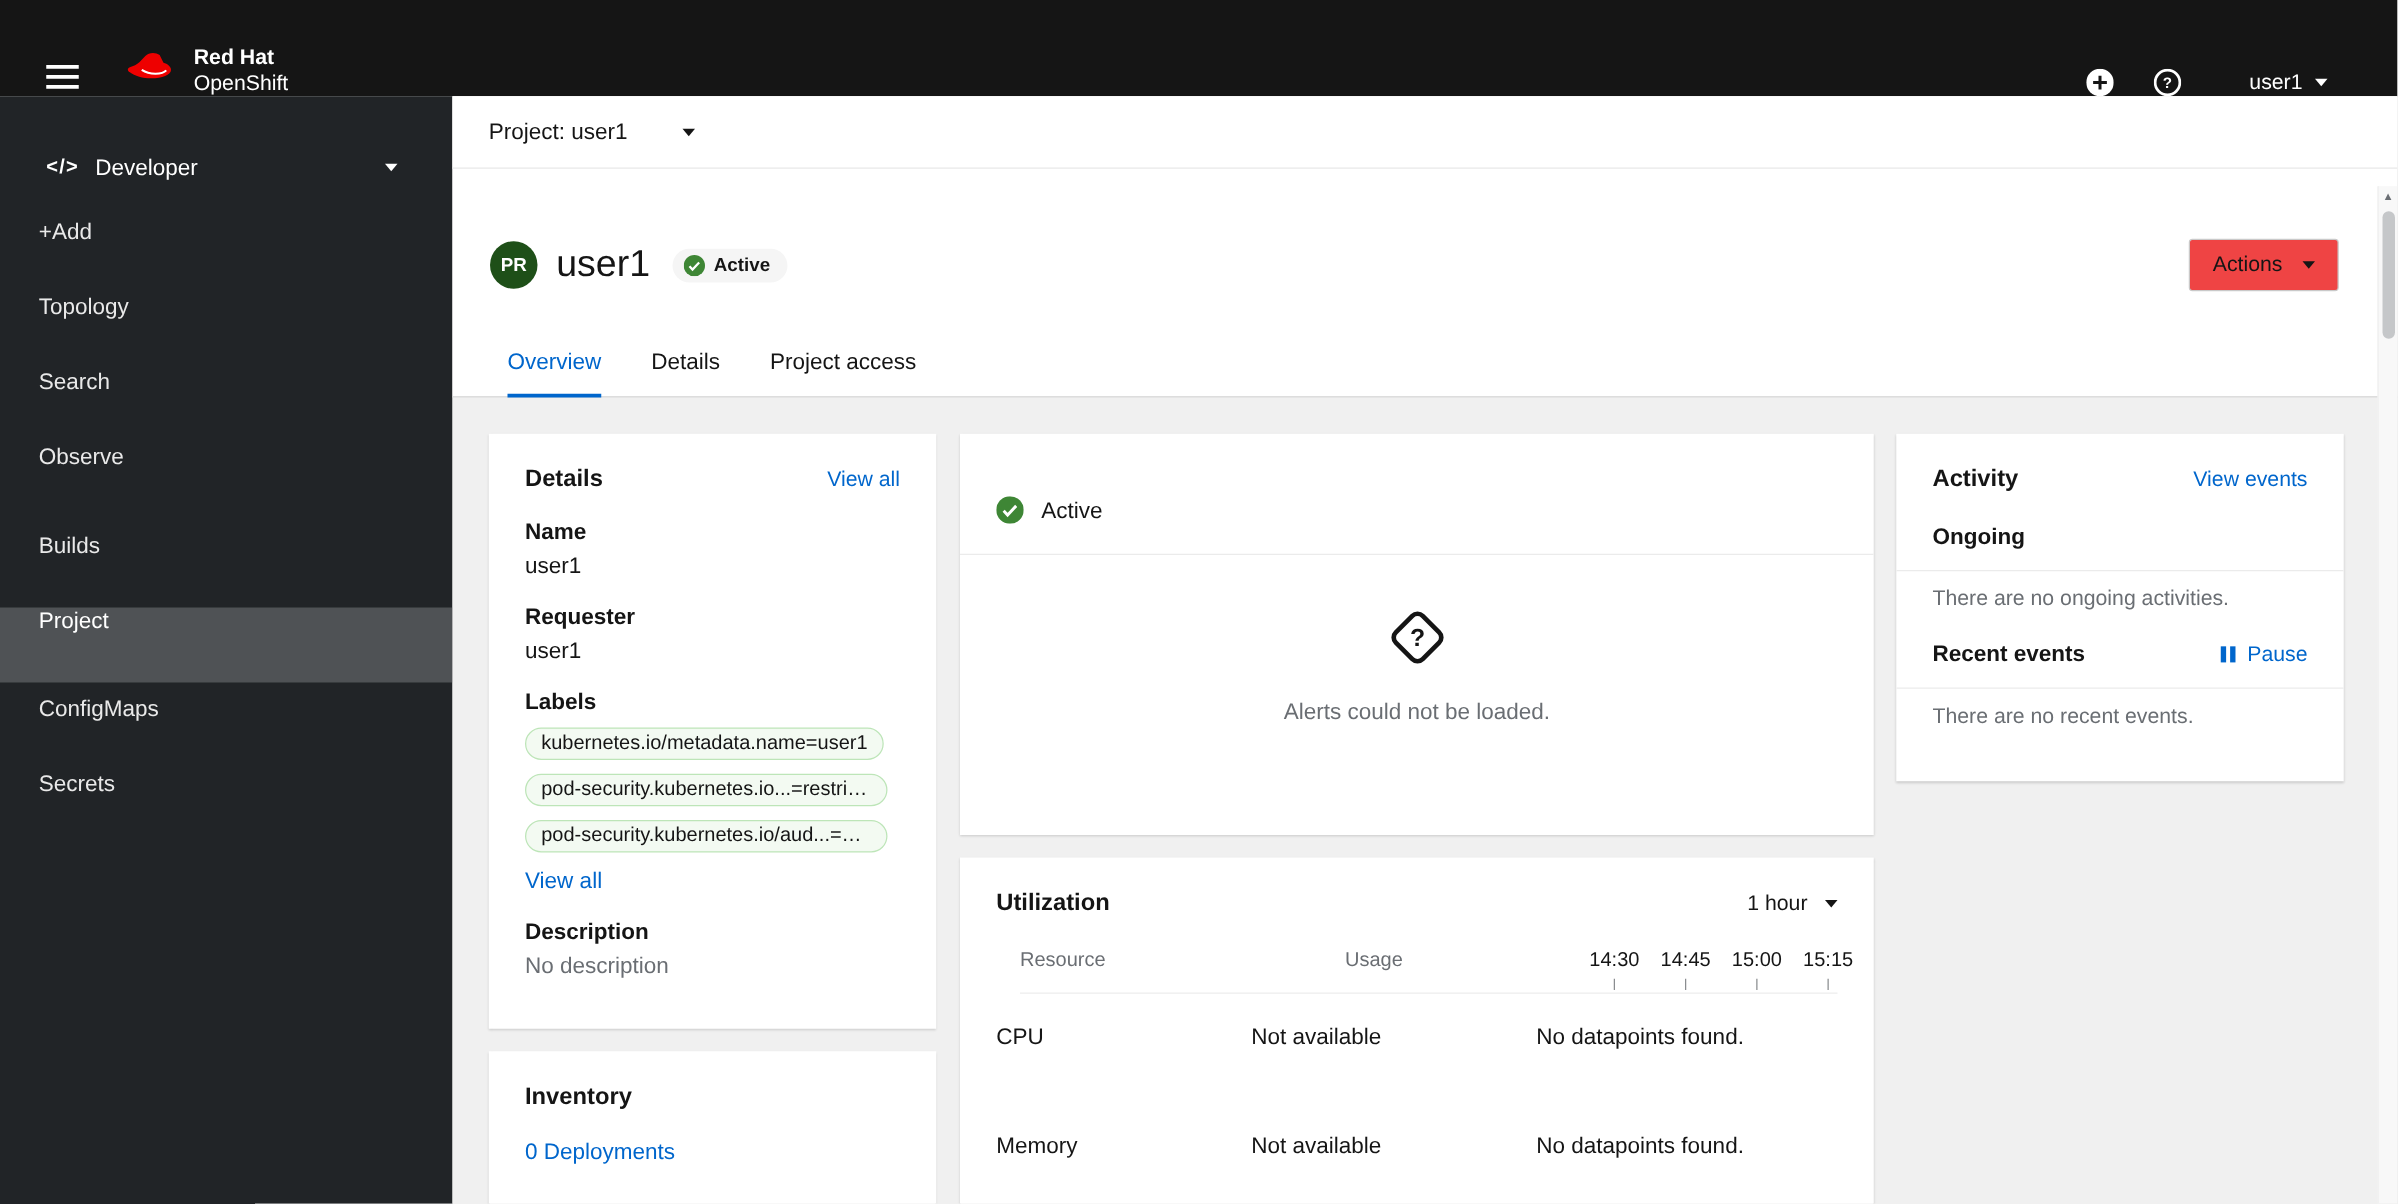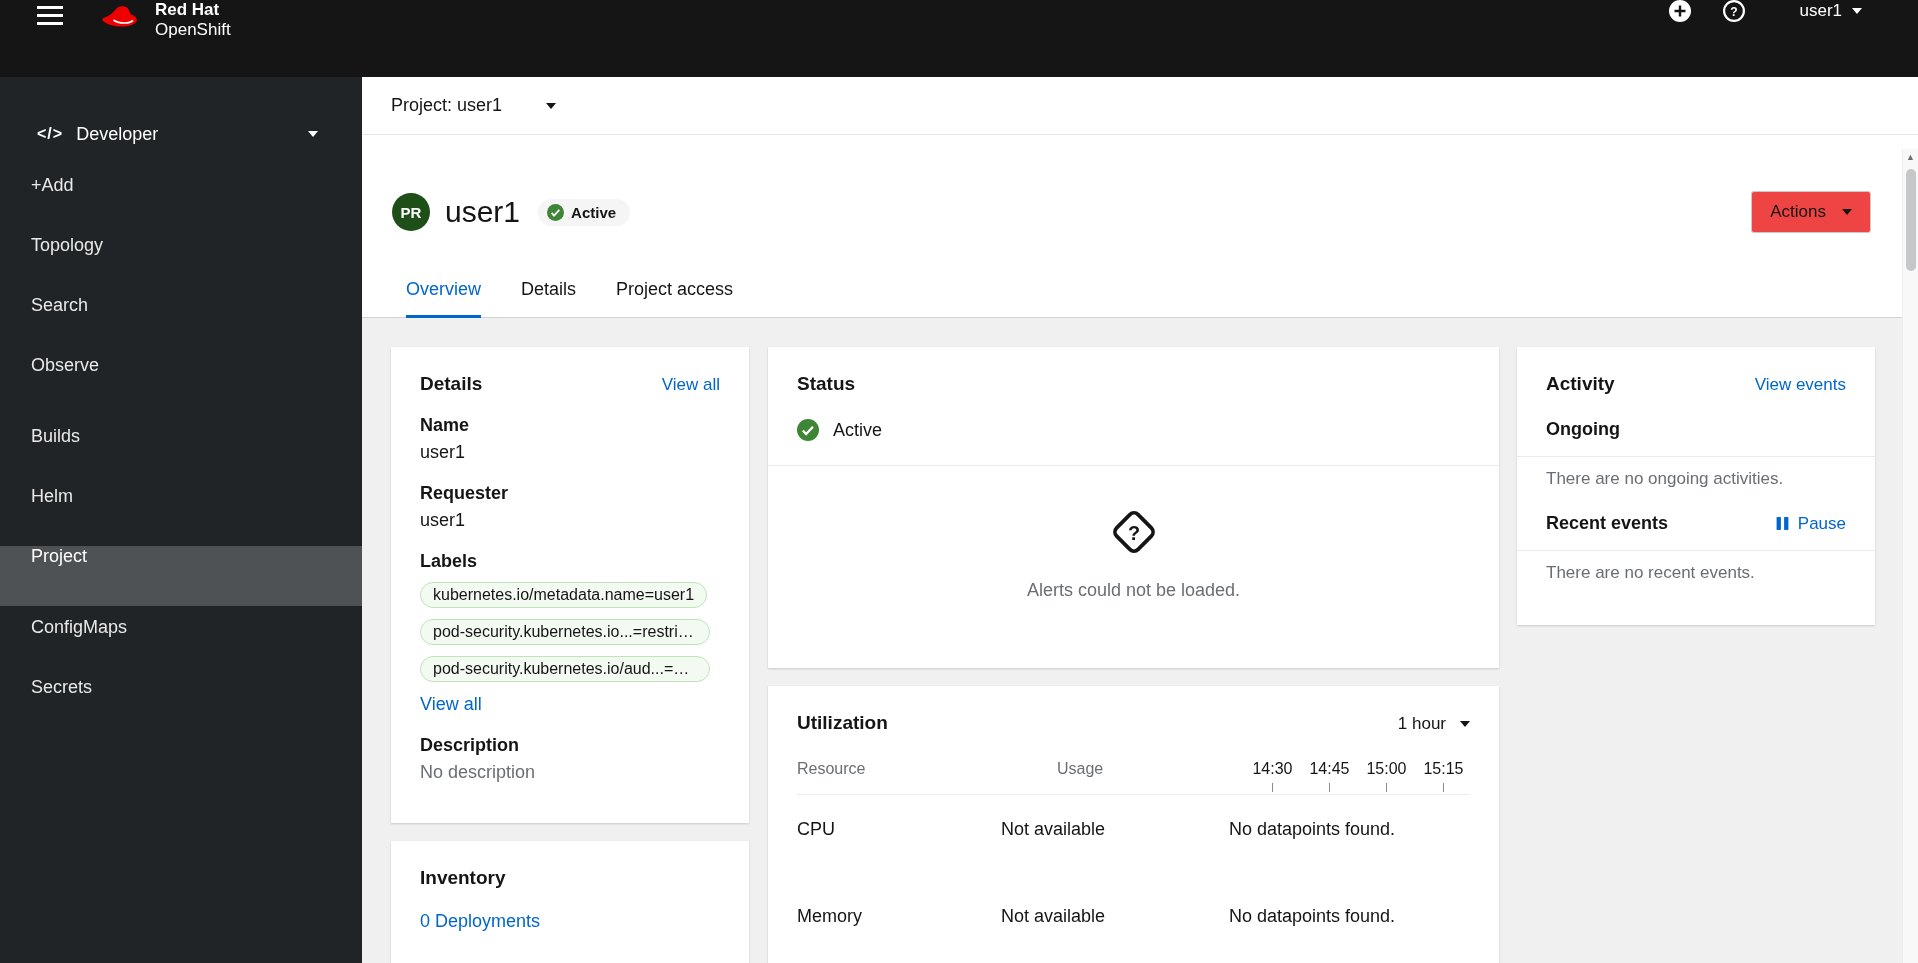--- a/index.html
+++ b/index.html
@@ -2,21 +2,21 @@
 <html><head>
 <meta charset="utf-8">
 <style>
   * { box-sizing: border-box; margin: 0; padding: 0; }
   html, body { width: 1918px; height: 963px; overflow: hidden; }
   body { font-family: "Liberation Sans", sans-serif; color: #151515; background: #f0f0f0; }
 
   .app { width: 1918px; height: 963px; display: flex; flex-direction: column; }
 
   
-  .masthead { flex: 0 0 77px; background: #151515; color: #fff; display: flex; align-items: flex-start; padding: 0 56px 0 33px; }
+  .masthead { flex: 0 0 77px; background: #151515; color: #fff; display: flex; align-items: flex-end; padding: 0 56px 0 33px; }
   .hamburger { display: inline-flex; flex-direction: column; gap: 5px; cursor: pointer; padding: 6px 4px; }
   .hamburger span { display: block; width: 26px; height: 3px; background: #fff; }
   .brand { display: flex; align-items: center; gap: 12px; margin-left: 34px; }
   .brand-text { font-size: 17px; line-height: 1.2; }
   .brand-line1 { font-weight: 700; }
   .masthead-right { margin-left: auto; display: flex; align-items: center; gap: 32px; }
   .mast-icon-btn { background: none; border: none; cursor: pointer; display: inline-flex; align-items: center; }
   .user-menu { display: flex; align-items: center; gap: 10px; font-size: 17px; color: #fff; cursor: pointer; margin-left: 22px; }
   .caret { display: inline-block; width: 0; height: 0; border-left: 5px solid transparent; border-right: 5px solid transparent; border-top: 6px solid currentColor; }
 
@@ -71,21 +71,21 @@
 
   
   .card-status { height: 321px; }
   .active-row { display: flex; align-items: center; gap: 14px; margin-top: 24px; font-size: 18px; padding-bottom: 24px; }
   .alerts-empty { text-align: center; padding-top: 38px; }
   .alerts-msg { margin-top: 16px; font-size: 18px; }
 
   
   .card-utilization { height: 430px; }
   .duration-select { display: inline-flex; align-items: center; gap: 14px; font-size: 17px; cursor: pointer; background: none; border: none; font-family: inherit; color: #151515; }
-  .util-header { display: flex; align-items: flex-start; margin-top: 26px; font-size: 16px; border-bottom: 1px solid #ededed; padding-bottom: 2px; }
+  .util-header { display: flex; align-items: flex-start; margin-top: 26px; font-size: 16px; border-bottom: 1px solid #ededed; padding-bottom: 2px; margin-left: 19px; }
   .u-col1 { width: 204px; flex: 0 0 204px; }
   .u-col2 { width: 228px; flex: 0 0 228px; }
   .u-col2 .indent { padding-left: 56px; display: inline-block; }
   .u-times { display: flex; padding-left: 15px; }
   .u-time { width: 57px; text-align: center; color: #151515; }
   .u-time::after { content: ""; display: block; width: 1px; height: 9px; background: #8a8d90; margin: 5px auto 0; }
   .u-row { display: flex; font-size: 18px; margin-top: 24px; }
   .u-row + .u-row { margin-top: 66px; }
 
   
@@ -162,23 +162,20 @@
             <span>Topology</span>
           </div>
         <div class="nav-item">
             <span>Search</span>
           </div>
         <div class="nav-item">
             <span>Observe</span>
           </div>
         <div class="nav-item nav-gap">
             <span>Builds</span>
-          </div>
-        <div class="nav-item">
-            <span>Helm</span>
           </div>
         <div class="nav-item active">
             <span>Project</span>
           </div>
         <div class="nav-item nav-gap">
             <span>ConfigMaps</span>
           </div>
         <div class="nav-item">
             <span>Secrets</span>
           </div>
@@ -243,23 +240,20 @@
             <div class="card card-inventory">
               <div class="card-head">
                 <span class="card-title">Inventory</span>
               </div>
               <a class="link inv-link">0 Deployments</a>
             </div>
           </div>
 
           <div class="col-mid">
             <div class="card card-status">
-              <div class="card-head">
-                <span class="card-title">Status</span>
-              </div>
               <div class="active-row">
                 <span style="display:inline-flex;">
                   <svg viewBox="0 0 16 16" width="22" height="22">
                       <circle cx="8" cy="8" r="8" fill="#3e8635"></circle>
                       <path d="M4.3 8.4l2.3 2.5 5-5.3" stroke="#fff" stroke-width="1.7" fill="none"></path>
                     </svg>
                 </span>
                 <span>Active</span>
               </div>
               <div class="divider"></div>

